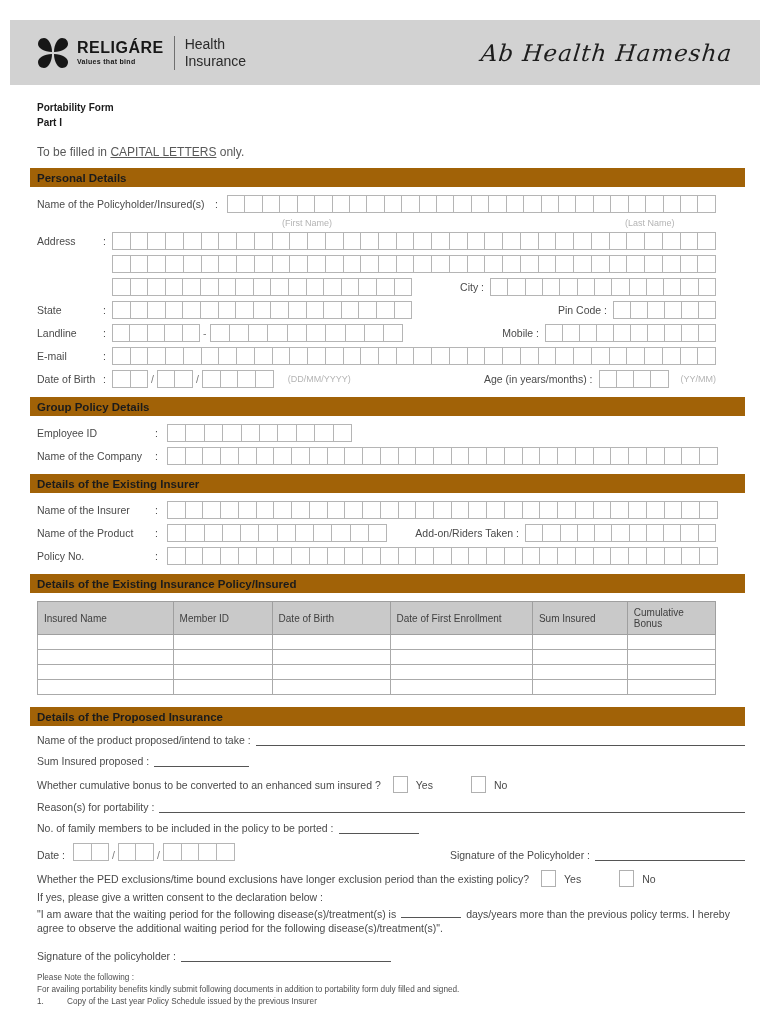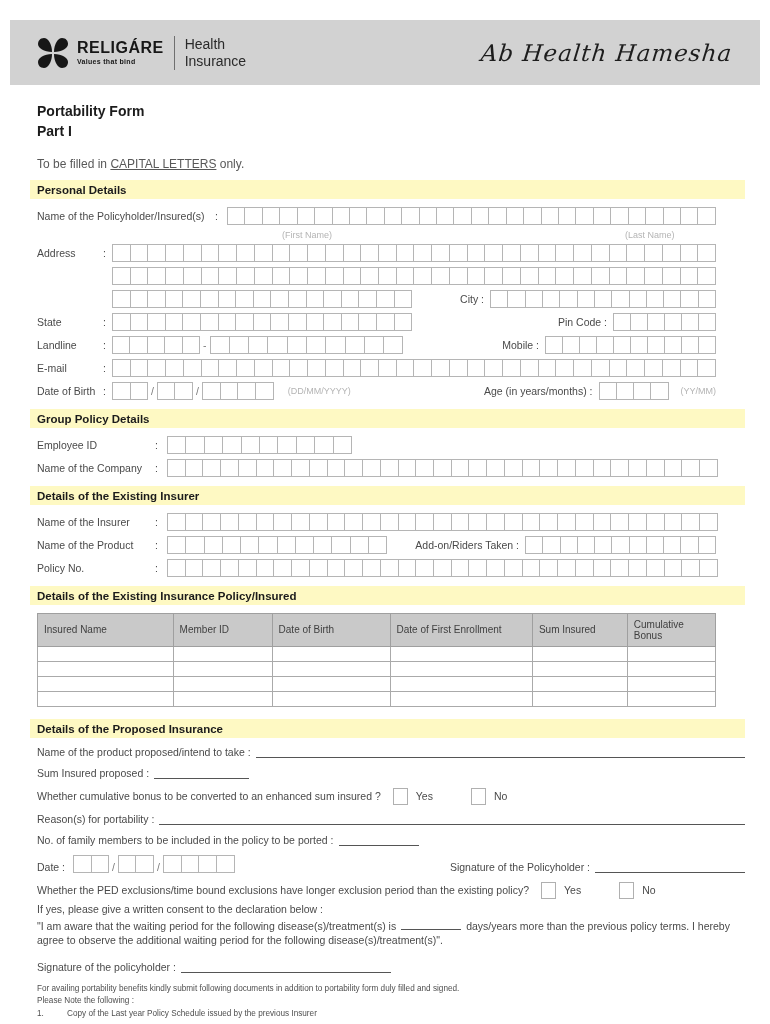--- a/index.html
+++ b/index.html
@@ -28,25 +28,25 @@
   .division { font-size: 14px; color: #2a2a2a; line-height: 1.15; }
   .slogan {
     font-family: "DejaVu Serif", serif;
     font-style: italic; font-size: 23px; color: #1d1d1d;
     transform: skewX(-6deg); letter-spacing: 1px;
   }
   
   .content { margin: 0 25px 0 30px; width: 715px; }
   .pad { padding-left: 7px; }
   .title-block { margin-top: 16px; padding-left: 7px; }
-  .h1 { font-size: 14px; font-weight: bold; color: #1b1b1b; line-height: 1.45; }
+  .h1 { font-size: 10px; font-weight: bold; color: #1b1b1b; line-height: 1.45; }
   .fill-note { font-size: 12px; color: #585858; margin-top: 15px; }
   .fill-note .ul { text-decoration: underline; }
   .section-bar {
-    background: #fef9c3; color: #1b1b1b;
+    background: #a16207; color: #1b1b1b;
     font-size: 11.5px; font-weight: bold;
     padding: 4px 7px 3px 7px;
     margin-top: 9px; margin-bottom: 8px;
   }
   
   .form-row { display: flex; align-items: center; width: 679px; margin: 0 0 5px 7px; font-size: 10.5px; }
   .lbl { color: #4a4a4a; }
   .lbl-sm  { width: 66px;  flex: none; }
   .lbl-md  { width: 118px; flex: none; }
   .lbl-lg  { width: 178px; flex: none; }
@@ -704,22 +704,22 @@
   <div class="para">If yes, please give a written consent to the declaration below :</div>
   <div class="para">
     <span>"I am aware that the waiting period for the following disease(s)/treatment(s) is</span><span class="blank blank-w60"></span><span>days/years more than the previous policy terms. I hereby agree to observe the additional waiting period for the following disease(s)/treatment(s)".</span>
   </div>
 
   <div class="sig-row">
     <span class="lbl">Signature of the policyholder :</span>
     <span class="blank blank-w210"></span>
   </div>
 
+  <div class="small pad">Please Note the following :</div>
   <div class="small pad">For availing portability benefits kindly submit following documents in addition to portability form duly filled and signed.</div>
-  <div class="small pad">Please Note the following :</div>
   <div class="notes small">
     <div class="note-item">
         <span class="num">1.</span>
         <span>Copy of the Last year Policy Schedule issued by the previous Insurer</span>
       </div>
 
   </div>
 
 </div>
 

